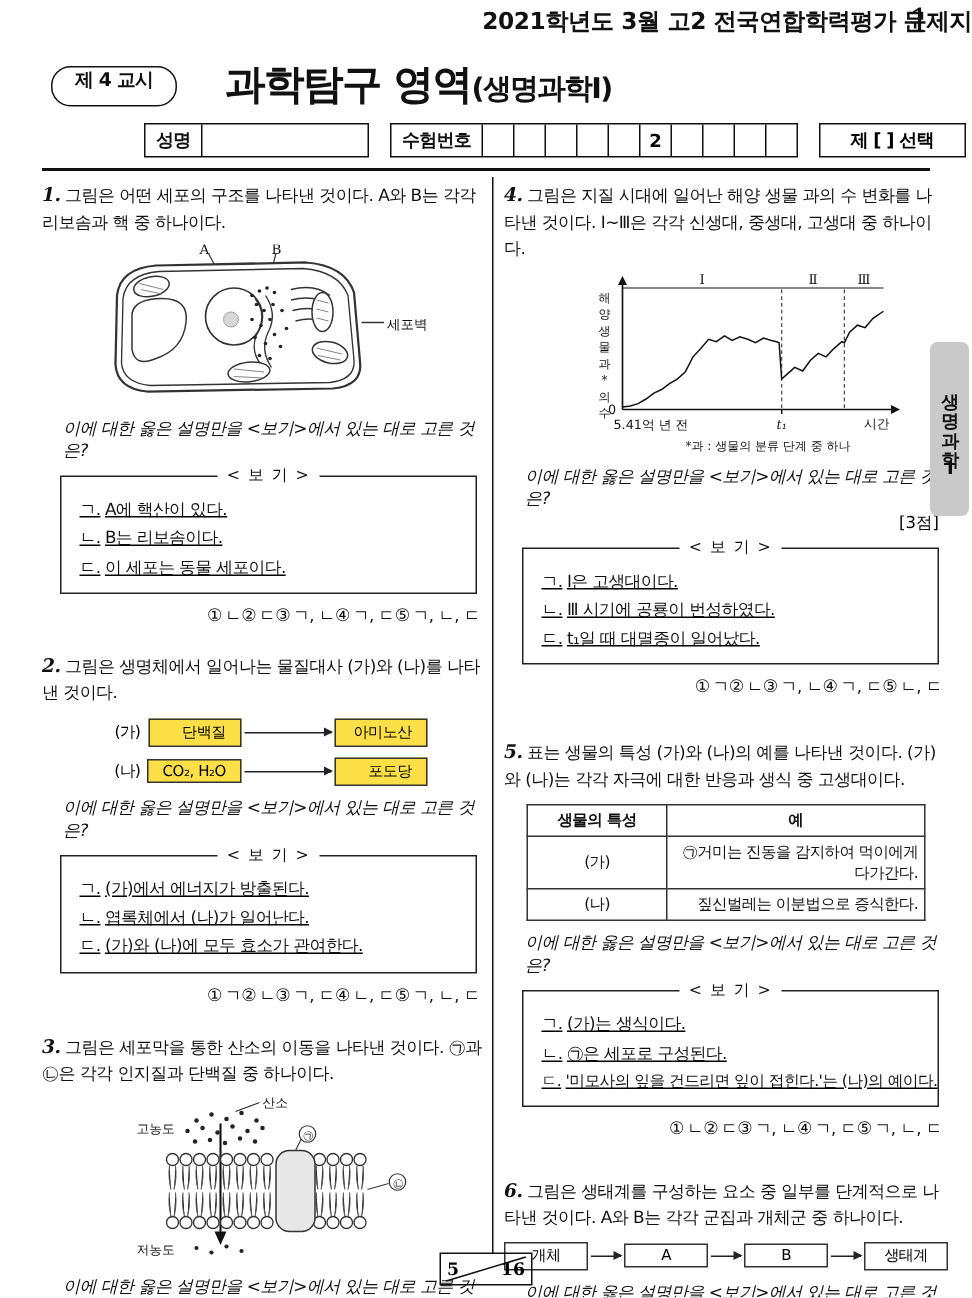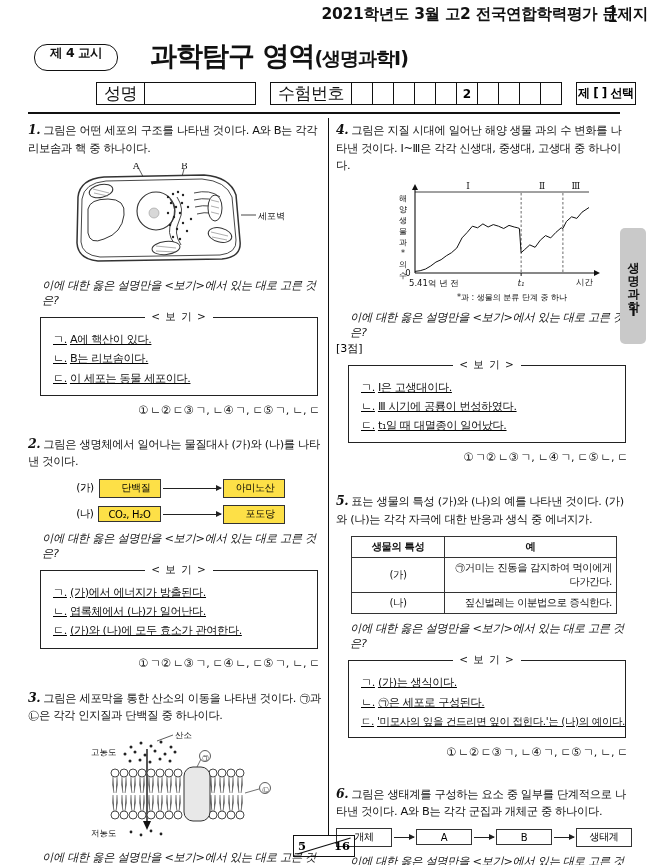--- a/index.html
+++ b/index.html
@@ -26,33 +26,33 @@
   .subject-title{
     position:absolute;top:38px;left:150px;width:380px;
     font-size:27px;font-weight:700;color:#111;letter-spacing:-1px;
     white-space:nowrap;
   }
   .subject-title .small{font-size:19px;}
   
   .idbar{position:absolute;top:82px;left:96px;display:flex;align-items:center;}
   .idbox{border:1.5px solid #111;height:21px;display:flex;align-items:center;}
   .idlabel{
-    padding:0 7px;font-size:17px;font-weight:400;color:#111;
+    padding:0 7px;font-size:12px;font-weight:700;color:#111;
     border-right:1.5px solid #111;height:100%;display:flex;align-items:center;
     letter-spacing:-0.5px;
   }
   .idblank{width:110px;}
   .numcells{display:flex;height:100%;}
   .numcell{
     width:20px;border-right:1.5px solid #111;display:flex;
     align-items:center;justify-content:center;font-size:12px;font-weight:700;
   }
   .numcell:last-child{border-right:none;}
   .selbox{
-    margin-left:14px;border:1.5px solid #111;height:21px;padding:0 1px;
+    margin-left:14px;border:1.5px solid #111;height:21px;padding:0 20px;
     display:flex;align-items:center;font-size:12px;font-weight:700;
     letter-spacing:-0.5px;
   }
   .hrule{position:absolute;top:112px;left:28px;width:592px;height:2px;background:#111;}
   
   .col{position:absolute;top:120px;width:296px;}
   .col-left{left:28px;}
   .col-right{left:336px;}
   .vdiv{position:absolute;top:118px;left:328px;width:1px;height:718px;background:#111;}
   
@@ -62,21 +62,21 @@
     text-indent:0;font-weight:500;
   }
   .q-num{
     font-style:italic;font-weight:700;font-size:12.5px;
     font-family:"DejaVu Serif","Liberation Serif",serif;margin-right:3px;
   }
   .q-ask{
     font-size:11.3px;color:#111;letter-spacing:-0.35px;margin-top:7px;
     padding-left:14px;font-weight:500;font-style:italic;
   }
-  .q-pts{font-size:11px;text-align:left;margin-top:1px;padding-right:6px;}
+  .q-pts{font-size:11px;text-align:right;margin-top:1px;padding-right:6px;}
   
   .bogi{
     position:relative;border:1.2px solid #222;margin:9px 6px 0 12px;
     padding:12px 10px 7px 12px;
     text-decoration:underline;
   }
   .bogi-cap{
     position:absolute;top:-8px;left:0;width:100%;text-align:center;
     font-size:10.5px;letter-spacing:1px;color:#111;
   }
@@ -480,21 +480,21 @@
         <span class="choice"><span class="cnum">①</span><span>ㄱ</span></span>
         <span class="choice"><span class="cnum">②</span><span>ㄴ</span></span>
         <span class="choice"><span class="cnum">③</span><span>ㄱ, ㄴ</span></span>
         <span class="choice"><span class="cnum">④</span><span>ㄱ, ㄷ</span></span>
         <span class="choice"><span class="cnum">⑤</span><span>ㄴ, ㄷ</span></span>
       </div>
     </div>
 
     <div class="q" style="margin-top:26px;">
       <div class="q-stem">
-        <span class="q-num">5.</span><span>표는 생물의 특성 (가)와 (나)의 예를 나타낸 것이다. (가)와 (나)는 각각 자극에 대한 반응과 생식 중 에너지가.</span>
+        <span class="q-num">5.</span><span>표는 생물의 특성 (가)와 (나)의 예를 나타낸 것이다. (가)와 (나)는 각각 자극에 대한 반응과 생식 중 고생대이다.</span>
       </div>
       <table class="tbl">
         <tbody>
             <tr>
           <th style="width:84px;">생물의 특성</th>
           <th>예</th>
         </tr>
         <tr>
           <td>(가)</td>
           <td class="ex">㉠거미는 진동을 감지하여 먹이에게 다가간다.</td>

